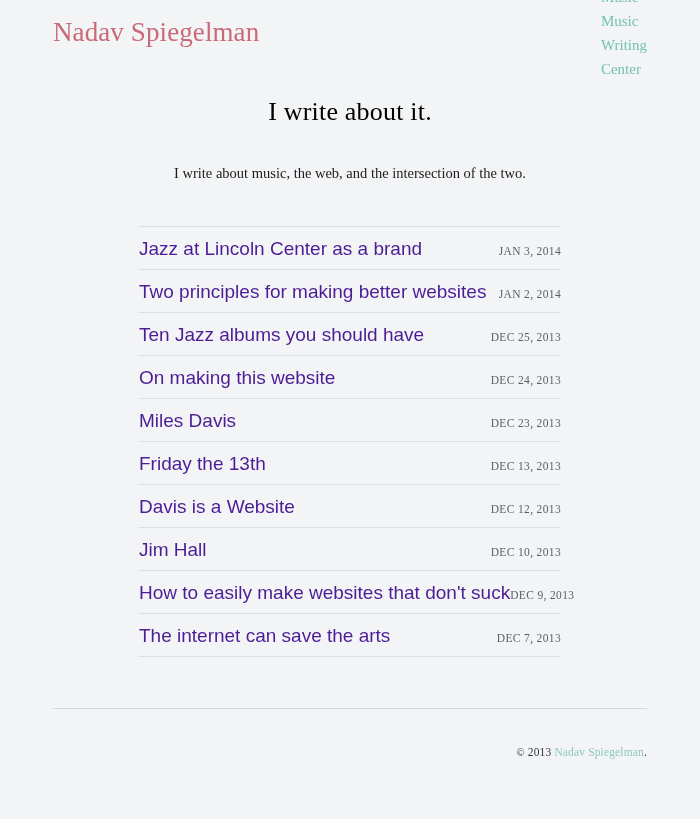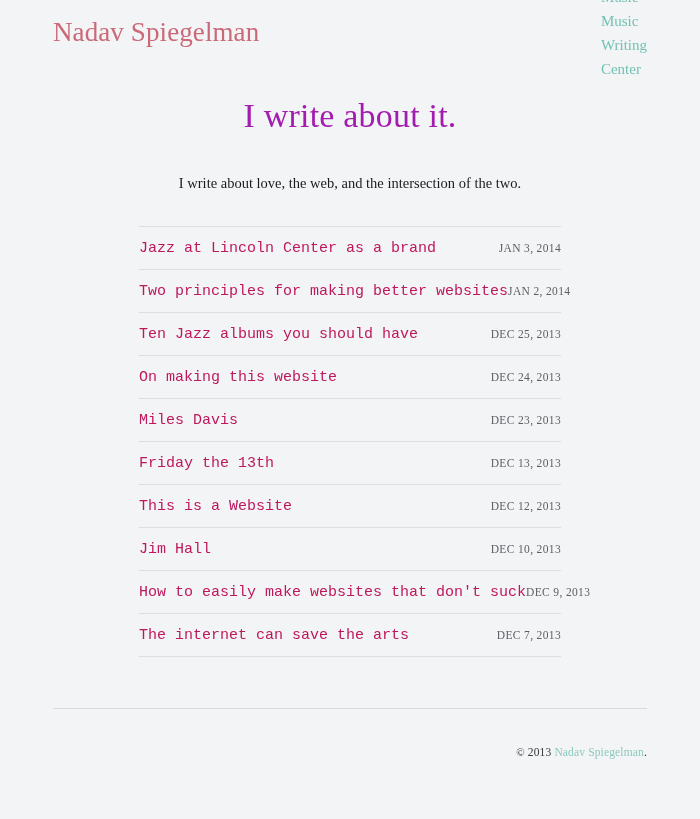--- a/index.html
+++ b/index.html
@@ -64,23 +64,23 @@
   .intro {
     position: absolute;
     top: 96px;
     left: 53px;
     width: 594px;
     text-align: center;
   }
   .page-title {
     margin: 0;
     font-family: "Liberation Serif", "DejaVu Serif", serif;
-    font-size: 34px;
+    font-size: 26px;
     font-weight: normal;
-    color: #a21caf;
+    color: #000000;
     line-height: 1.2;
     letter-spacing: 0.2px;
   }
   .page-subtitle {
     margin: 0;
     padding-top: 36px;
     font-family: "Liberation Serif", "DejaVu Serif", serif;
     font-size: 14.5px;
     color: #1b1b1b;
     line-height: 1.4;
@@ -100,23 +100,23 @@
   .post-row {
     display: flex;
     align-items: baseline;
     justify-content: space-between;
     height: 43px;
     box-sizing: border-box;
     border-bottom: 1px solid #dcdee1;
     padding: 0;
   }
   .post-title {
-    font-family: Liberation Mono, monospace;
-    font-size: 15px;
-    color: #be185d;
+    font-family: Liberation Sans, sans-serif;
+    font-size: 19px;
+    color: #4c1d95;
     text-decoration: none;
     line-height: 43px;
     white-space: nowrap;
   }
   .post-date {
     font-family: "Liberation Serif", "DejaVu Serif", serif;
     font-size: 11.5px;
     color: #5b5f63;
     text-transform: uppercase;
     letter-spacing: 0.35px;
@@ -162,21 +162,21 @@
     <nav class="nav">
       <a class="nav-link" href="#">Music</a>
       <a class="nav-link" href="#">Music</a>
       <a class="nav-link" href="#">Writing</a>
       <a class="nav-link" href="#">Center</a>
     </nav>
   </header>
 
   <section class="intro">
     <h1 class="page-title">I write about it.</h1>
-    <p class="page-subtitle">I write about love, the web, and the intersection of the two.</p>
+    <p class="page-subtitle">I write about music, the web, and the intersection of the two.</p>
   </section>
 
   <ul class="post-list">
     <li class="post-row">
       <a class="post-title" href="#">Jazz at Lincoln Center as a brand</a>
       <span class="post-date">Jan 3, 2014</span>
     </li>
     <li class="post-row">
       <a class="post-title" href="#">Two principles for making better websites</a>
       <span class="post-date">Jan 2, 2014</span>
@@ -191,21 +191,21 @@
     </li>
     <li class="post-row">
       <a class="post-title" href="#">Miles Davis</a>
       <span class="post-date">Dec 23, 2013</span>
     </li>
     <li class="post-row">
       <a class="post-title" href="#">Friday the 13th</a>
       <span class="post-date">Dec 13, 2013</span>
     </li>
     <li class="post-row">
-      <a class="post-title" href="#">This is a Website</a>
+      <a class="post-title" href="#">Davis is a Website</a>
       <span class="post-date">Dec 12, 2013</span>
     </li>
     <li class="post-row">
       <a class="post-title" href="#">Jim Hall</a>
       <span class="post-date">Dec 10, 2013</span>
     </li>
     <li class="post-row">
       <a class="post-title" href="#">How to easily make websites that don't suck</a>
       <span class="post-date">Dec 9, 2013</span>
     </li>

